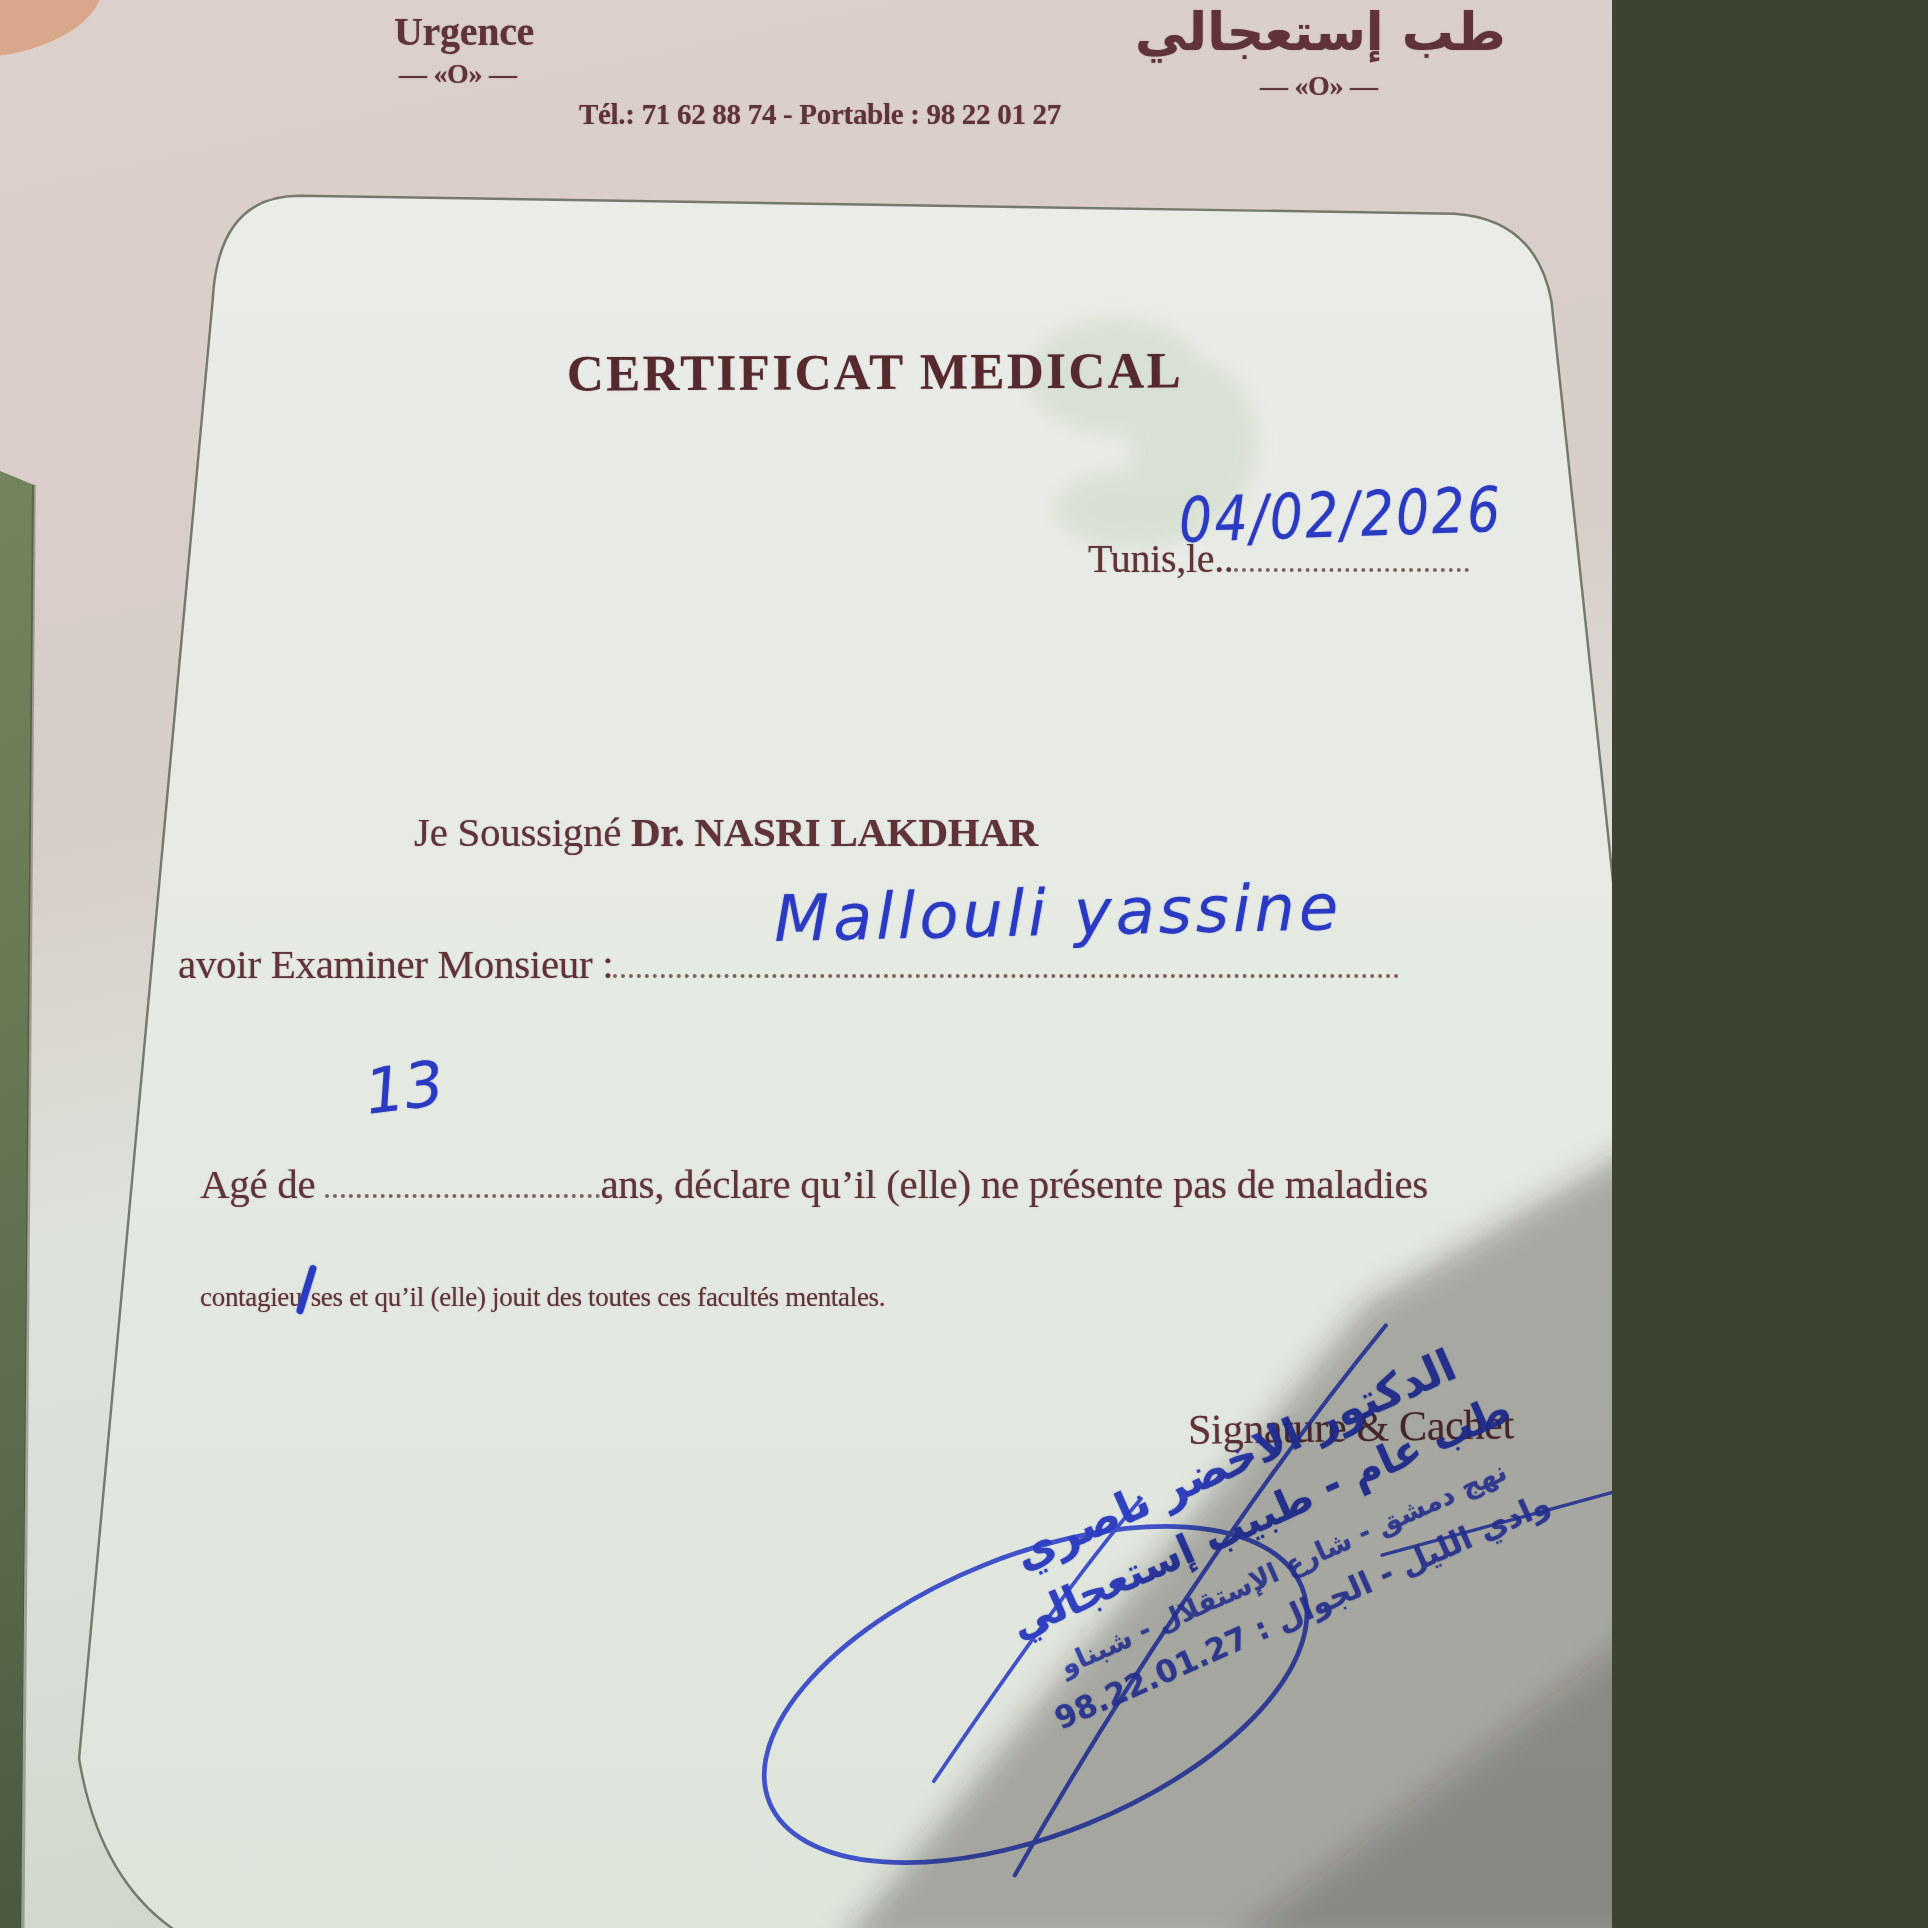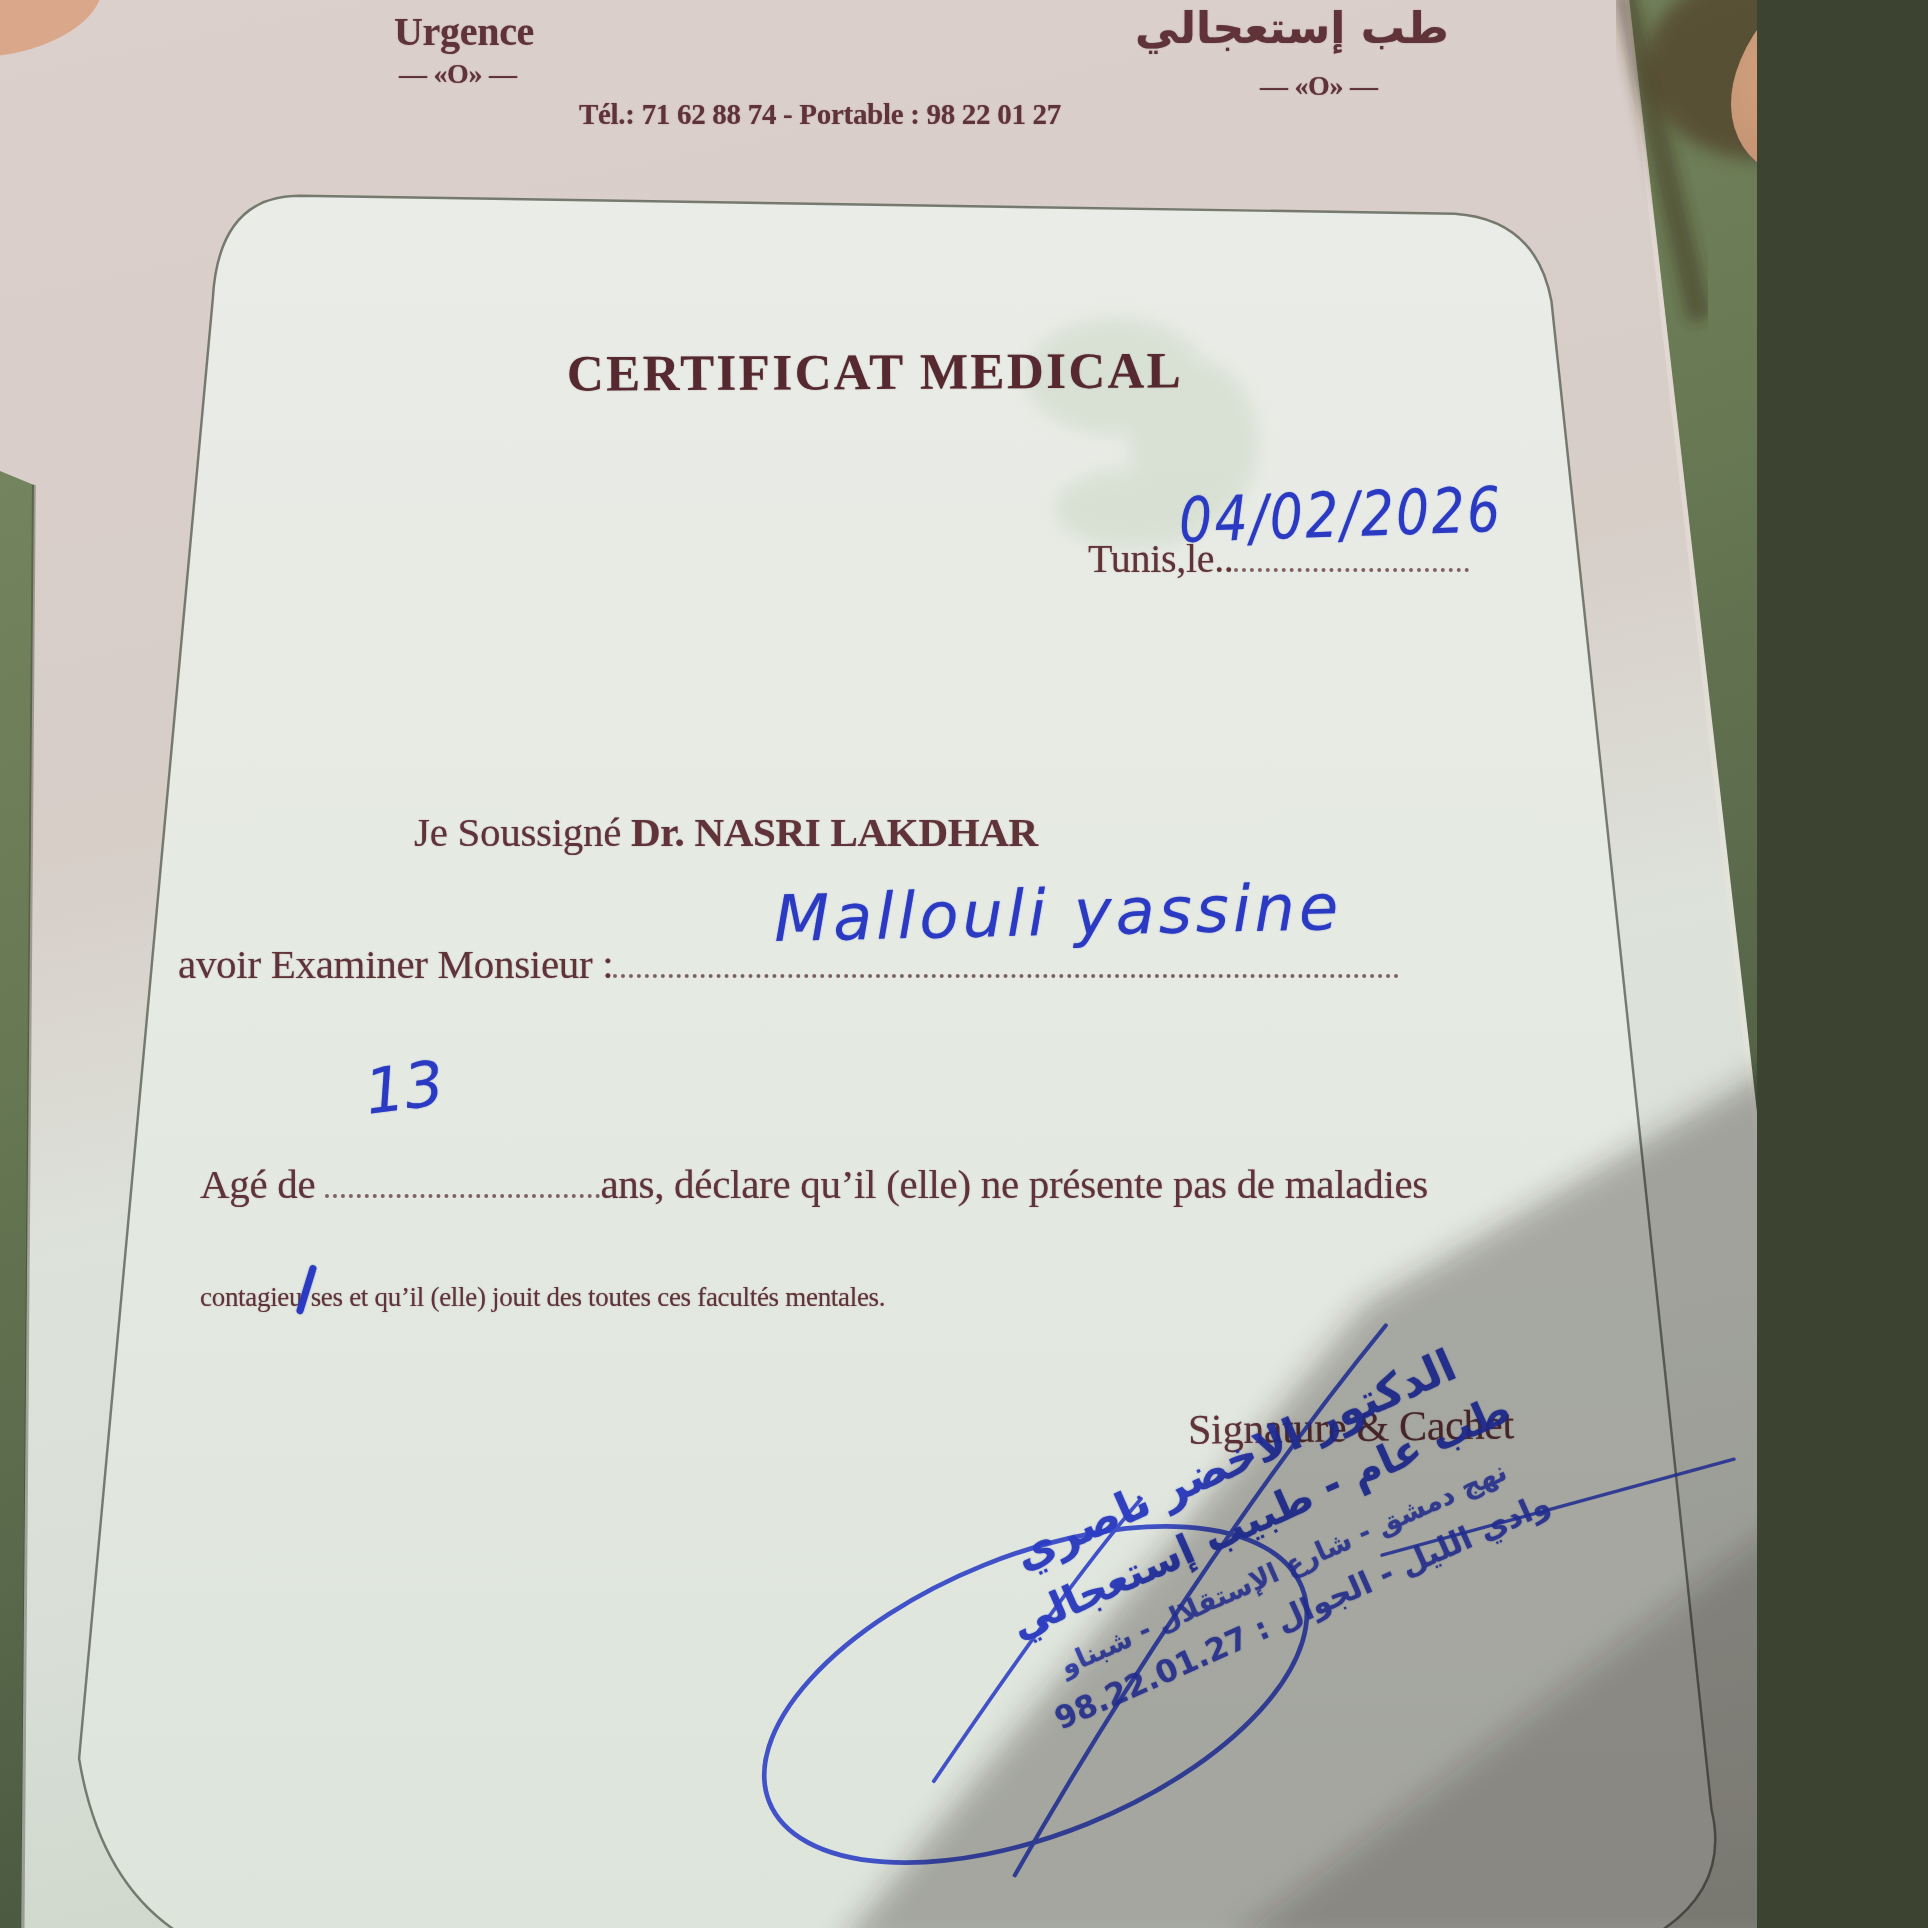--- a/index.html
+++ b/index.html
@@ -1,16 +1,16 @@
 <!DOCTYPE html>
 <html style="--maroon: #5f3338; --maroon-dark: #55292f; --ink: #2b3ac2; --paper-margin: #d8ccc7; --paper-inner: #e6ebe4; --table-green: #67774f; --frame-line: #5c6156;font-size:15px"><head>
 <meta charset="utf-8">
 <style>
   html,body{margin:0;padding:0;background:#3c4431;}
-  .scene{position:relative;width:1757px;height:1928px;overflow:hidden;
+  .scene{position:relative;width:1612px;height:1928px;overflow:hidden;
          font-family:"Liberation Serif","DejaVu Serif",serif;}
   
   .table{position:absolute;inset:0;
          background:linear-gradient(160deg,#80906a 0%,#74845e 18%,#687954 40%,#59684a 62%,#42503a 85%,#333e2d 100%);}
   
   .paper{position:absolute;inset:0;
          clip-path:polygon(-19px -19px,1627px -19px,1853px 1947px,21px 1947px,34px 485px,-19px 463px);
          background:linear-gradient(168deg,#dcd0cc 0%,#d9cec9 22%,#d7cec8 38%,#dde2da 55%,#d9dfd6 72%,#cfd6cb 88%,#c3c9bc 100%);}
   svg.layer{position:absolute;left:0;top:0;width:1928px;height:1928px;}
   
@@ -62,21 +62,21 @@
       <ellipse cx="1268" cy="470" rx="68" ry="88"></ellipse>
       <ellipse cx="1205" cy="540" rx="85" ry="42"></ellipse>
     </g>
     <line x1="1728" y1="0" x2="1962" y2="2048" stroke="#ece6dc" stroke-width="5" opacity="0.45"></line>
     <path d="M 1725,-10 L 1806,340" stroke="rgba(58,46,28,0.45)" stroke-width="26" filter="url(#edgeblur)" fill="none"></path>
     <line x1="36" y1="515" x2="24" y2="2048" stroke="rgba(50,50,40,0.35)" stroke-width="4"></line>
   </svg>
 
   <div class="ptext b" style="left:394px;top:7.5px;font-size:40px;">Urgence</div>
   <div class="ptext b" style="left:399px;top:58px;font-size:28px;">— «O» —</div>
-  <div class="ptext b" style="left:1135px;top:1.9px;font-size:44px;font-family:'DejaVu Sans',sans-serif;">طب إستعجالي</div>
+  <div class="ptext b" style="left:1135px;top:1.9px;font-size:52px;font-family:'DejaVu Sans',sans-serif;">طب إستعجالي</div>
   <div class="ptext b" style="left:1260px;top:70px;font-size:28px;">— «O» —</div>
   <div class="ptext b" style="left:579px;top:98px;font-size:29px;">Tél.: 71 62 88 74 - Portable : 98 22 01 27</div>
 
   <div class="ptext b" style="left:567px;top:343px;font-size:51px;letter-spacing:2.4px;color:var(--maroon-dark,#55292f);transform:rotate(-0.3deg);">CERTIFICAT MEDICAL</div>
 
   <div class="ptext" style="left:1075px;top:535px;font-size:40px;margin-left:13px;"><span>Tunis,le..</span><span class="dots" style="width:235px;"></span></div>
 
   <div class="ptext" style="left:414px;top:808px;font-size:41px;"><span>Je Soussigné </span><span class="b">Dr. NASRI LAKDHAR</span></div>
 
   <div class="ptext" style="left:178px;top:940px;font-size:41px;"><span>avoir Examiner Monsieur :</span><span class="dots" style="width:786px;"></span></div>

